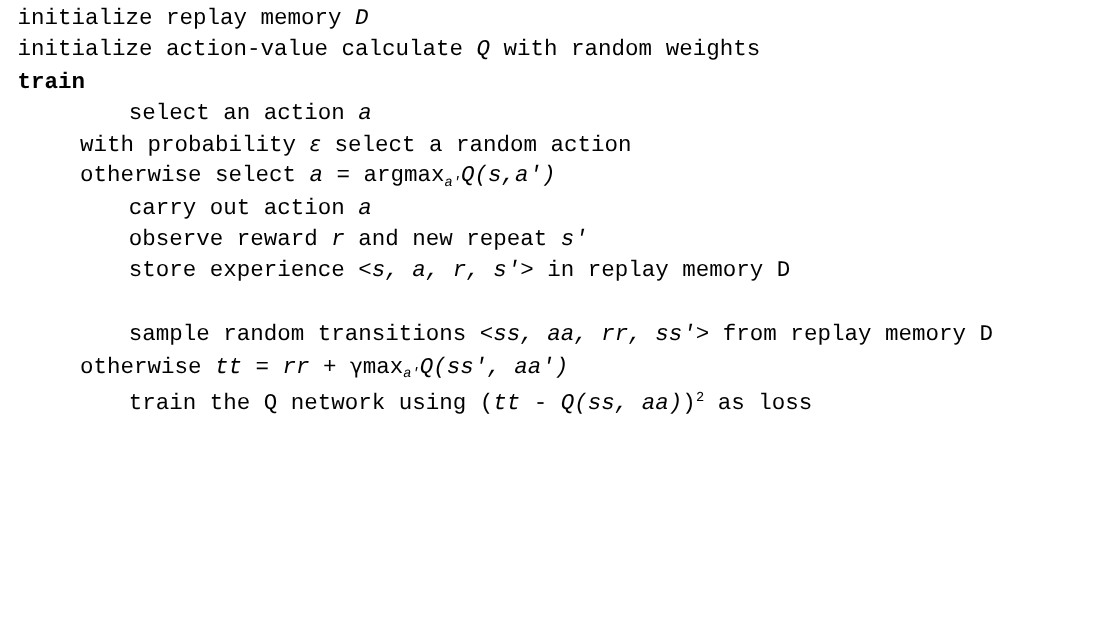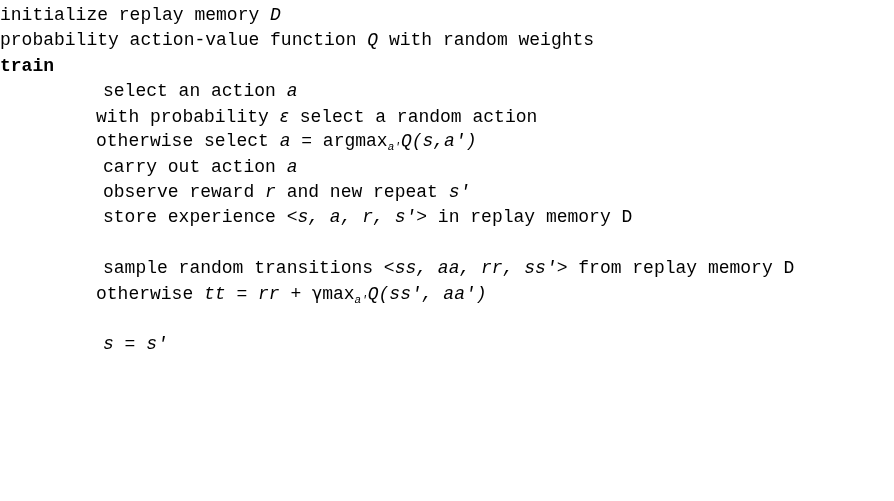--- a/index.html
+++ b/index.html
@@ -26,23 +26,23 @@
     position: relative;
     height: 25.3px;
     line-height: 25.3px;
     font-size: 18px;
     color: #000000;
     white-space: pre;
     letter-spacing: 0px;
   }
   .line:first-child { margin-top: 3px; }
   
-  .ind0 { }
+  .ind0 { padding-left: 14px; }
   .ind1 { padding-left: 103px; }
-  .ind2 { padding-left: 96px; }
+  .ind2 { padding-left: 64px; }
   .blank { height: 25.3px; }
   .kw {
     font-weight: bold;
   }
   .var {
     font-style: italic;
   }
   .sub {
     font-style: italic;
     font-size: 11px;
@@ -63,26 +63,26 @@
     font-style: normal;
     font-family: "DejaVu Sans", sans-serif;
     font-size: 17px;
   }
 </style>
 </head>
 <body>
 
 <div id="algorithm">
     <div class="line ind0"><span>initialize replay memory </span><span class="var">D</span></div>
-    <div class="line ind0"><span>probability action-value function </span><span class="var">Q</span><span> with random weights</span></div>
+    <div class="line ind0"><span>initialize action-value calculate </span><span class="var">Q</span><span> with random weights</span></div>
     <div class="line ind0"><span class="kw">train</span></div>
     <div class="line ind1"><span>select an action </span><span class="var">a</span></div>
     <div class="line ind2"><span>with probability </span><span class="gk">ε</span><span> select a random action</span></div>
     <div class="line ind2"><span>otherwise select </span><span class="var">a</span><span> = argmax</span><span class="sub">a′</span><span class="var">Q(s,a′)</span></div>
     <div class="line ind1"><span>carry out action </span><span class="var">a</span></div>
     <div class="line ind1"><span>observe reward </span><span class="var">r</span><span> and new repeat </span><span class="var">s′</span></div>
     <div class="line ind1"><span>store experience &lt;</span><span class="var">s, a, r, s′</span><span>&gt; in replay memory D</span></div>
     <div class="line ind0 blank">&nbsp;</div>
     <div class="line ind1"><span>sample random transitions &lt;</span><span class="var">ss, aa, rr, ss′</span><span>&gt; from replay memory D</span></div>
     <div class="line ind2"><span>otherwise </span><span class="var">tt</span><span> = </span><span class="var">rr</span><span> + </span><span class="gamma">γ</span><span>max</span><span class="sub">a′</span><span class="var">Q(ss′, aa′)</span></div>
+    <div class="line ind1"><span>train the Q network using (</span><span class="var">tt</span><span> - </span><span class="var">Q(ss, aa)</span><span>)</span><span class="sup">2</span><span> as loss</span></div>
     <div class="line ind0 blank">&nbsp;</div>
-    <div class="line ind1"><span class="var">s</span><span> = </span><span class="var">s′</span></div>
   </div>
 
 </body></html>

